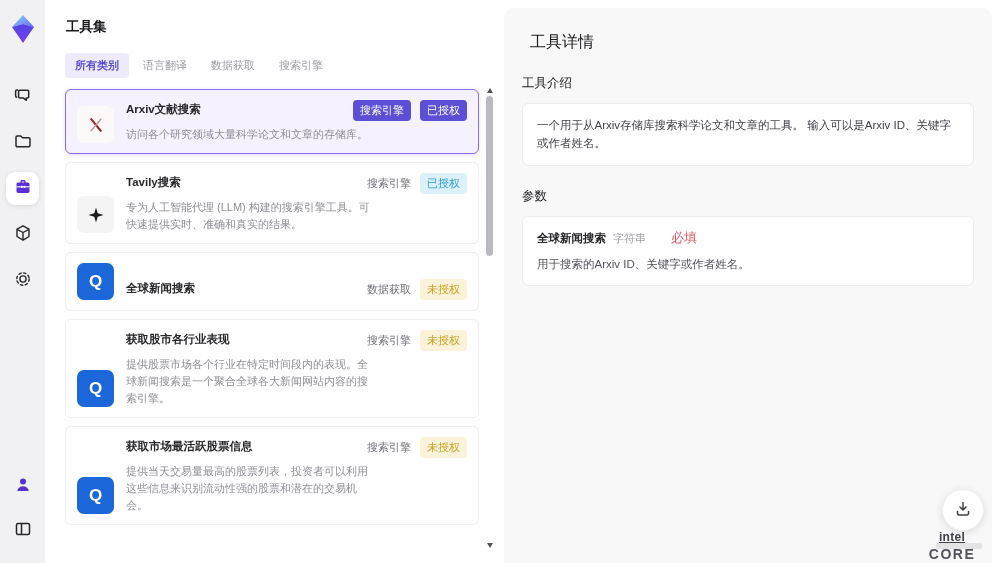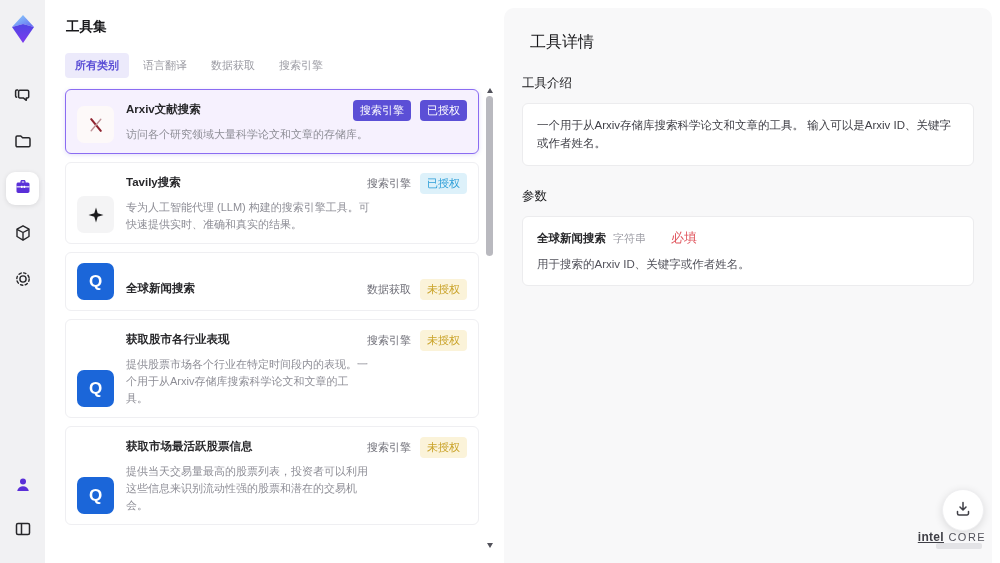--- a/index.html
+++ b/index.html
@@ -54,21 +54,21 @@
   .param-head{display:flex;align-items:baseline;}
   .param-name{font-size:11.5px;font-weight:bold;color:#27272a;}
   .param-type{font-size:11px;color:#9b9ba3;margin-left:7px;}
   .param-required{font-size:13px;color:#e0565e;margin-left:25px;}
   .param-desc{font-size:11.5px;color:#52525b;margin-top:9px;line-height:1.5;}
 
   
   .fab{position:absolute;right:16px;top:489px;width:42px;height:42px;border-radius:50%;background:#fff;box-shadow:0 2px 8px rgba(0,0,0,.12);border:1px solid #efeff1;display:flex;align-items:center;justify-content:center;cursor:pointer;}
   .brand{position:absolute;right:12px;top:527px;width:72px;text-align:center;color:#3f3f46;}
   .brand .b1{font-size:12px;font-weight:bold;letter-spacing:.3px;text-decoration:underline;}
-  .brand .b2{font-size:11px;font-weight:normal;letter-spacing:1.5px;text-transform:uppercase;color:#52525b;}
+  .brand .b2{font-size:14px;font-weight:bold;letter-spacing:1.5px;text-transform:uppercase;color:#52525b;}
   .brand-sub{position:absolute;right:18px;top:543px;width:46px;height:6px;background:#e3e3e6;border-radius:2px;}
 </style>
 </head>
 <body>
 
 <div class="app">
 
   <aside class="sidebar">
     <div class="logo">
       <svg width="30" height="32" viewBox="0 0 30 32">
@@ -218,21 +218,21 @@
           <span class="q-glyph">Q</span>
         </div>
         <div class="card-main">
           <div class="row1">
             <div class="tool-name">获取股市各行业表现</div>
             <div class="tool-badges">
               <span class="cat-text">搜索引擎</span>
               <span class="badge yellow">未授权</span>
             </div>
           </div>
-          <div class="tool-desc">提供股票市场各个行业在特定时间段内的表现。一个用于从Arxiv存储库搜索科学论文和文章的工具。</div>
+          <div class="tool-desc">提供股票市场各个行业在特定时间段内的表现。全球新闻搜索是一个聚合全球各大新闻网站内容的搜索引擎。</div>
         </div>
       </div>
 
       <div class="card">
         <div class="tool-icon icon-q">
           <span class="q-glyph">Q</span>
         </div>
         <div class="card-main">
           <div class="row1">
             <div class="tool-name">获取市场最活跃股票信息</div>

